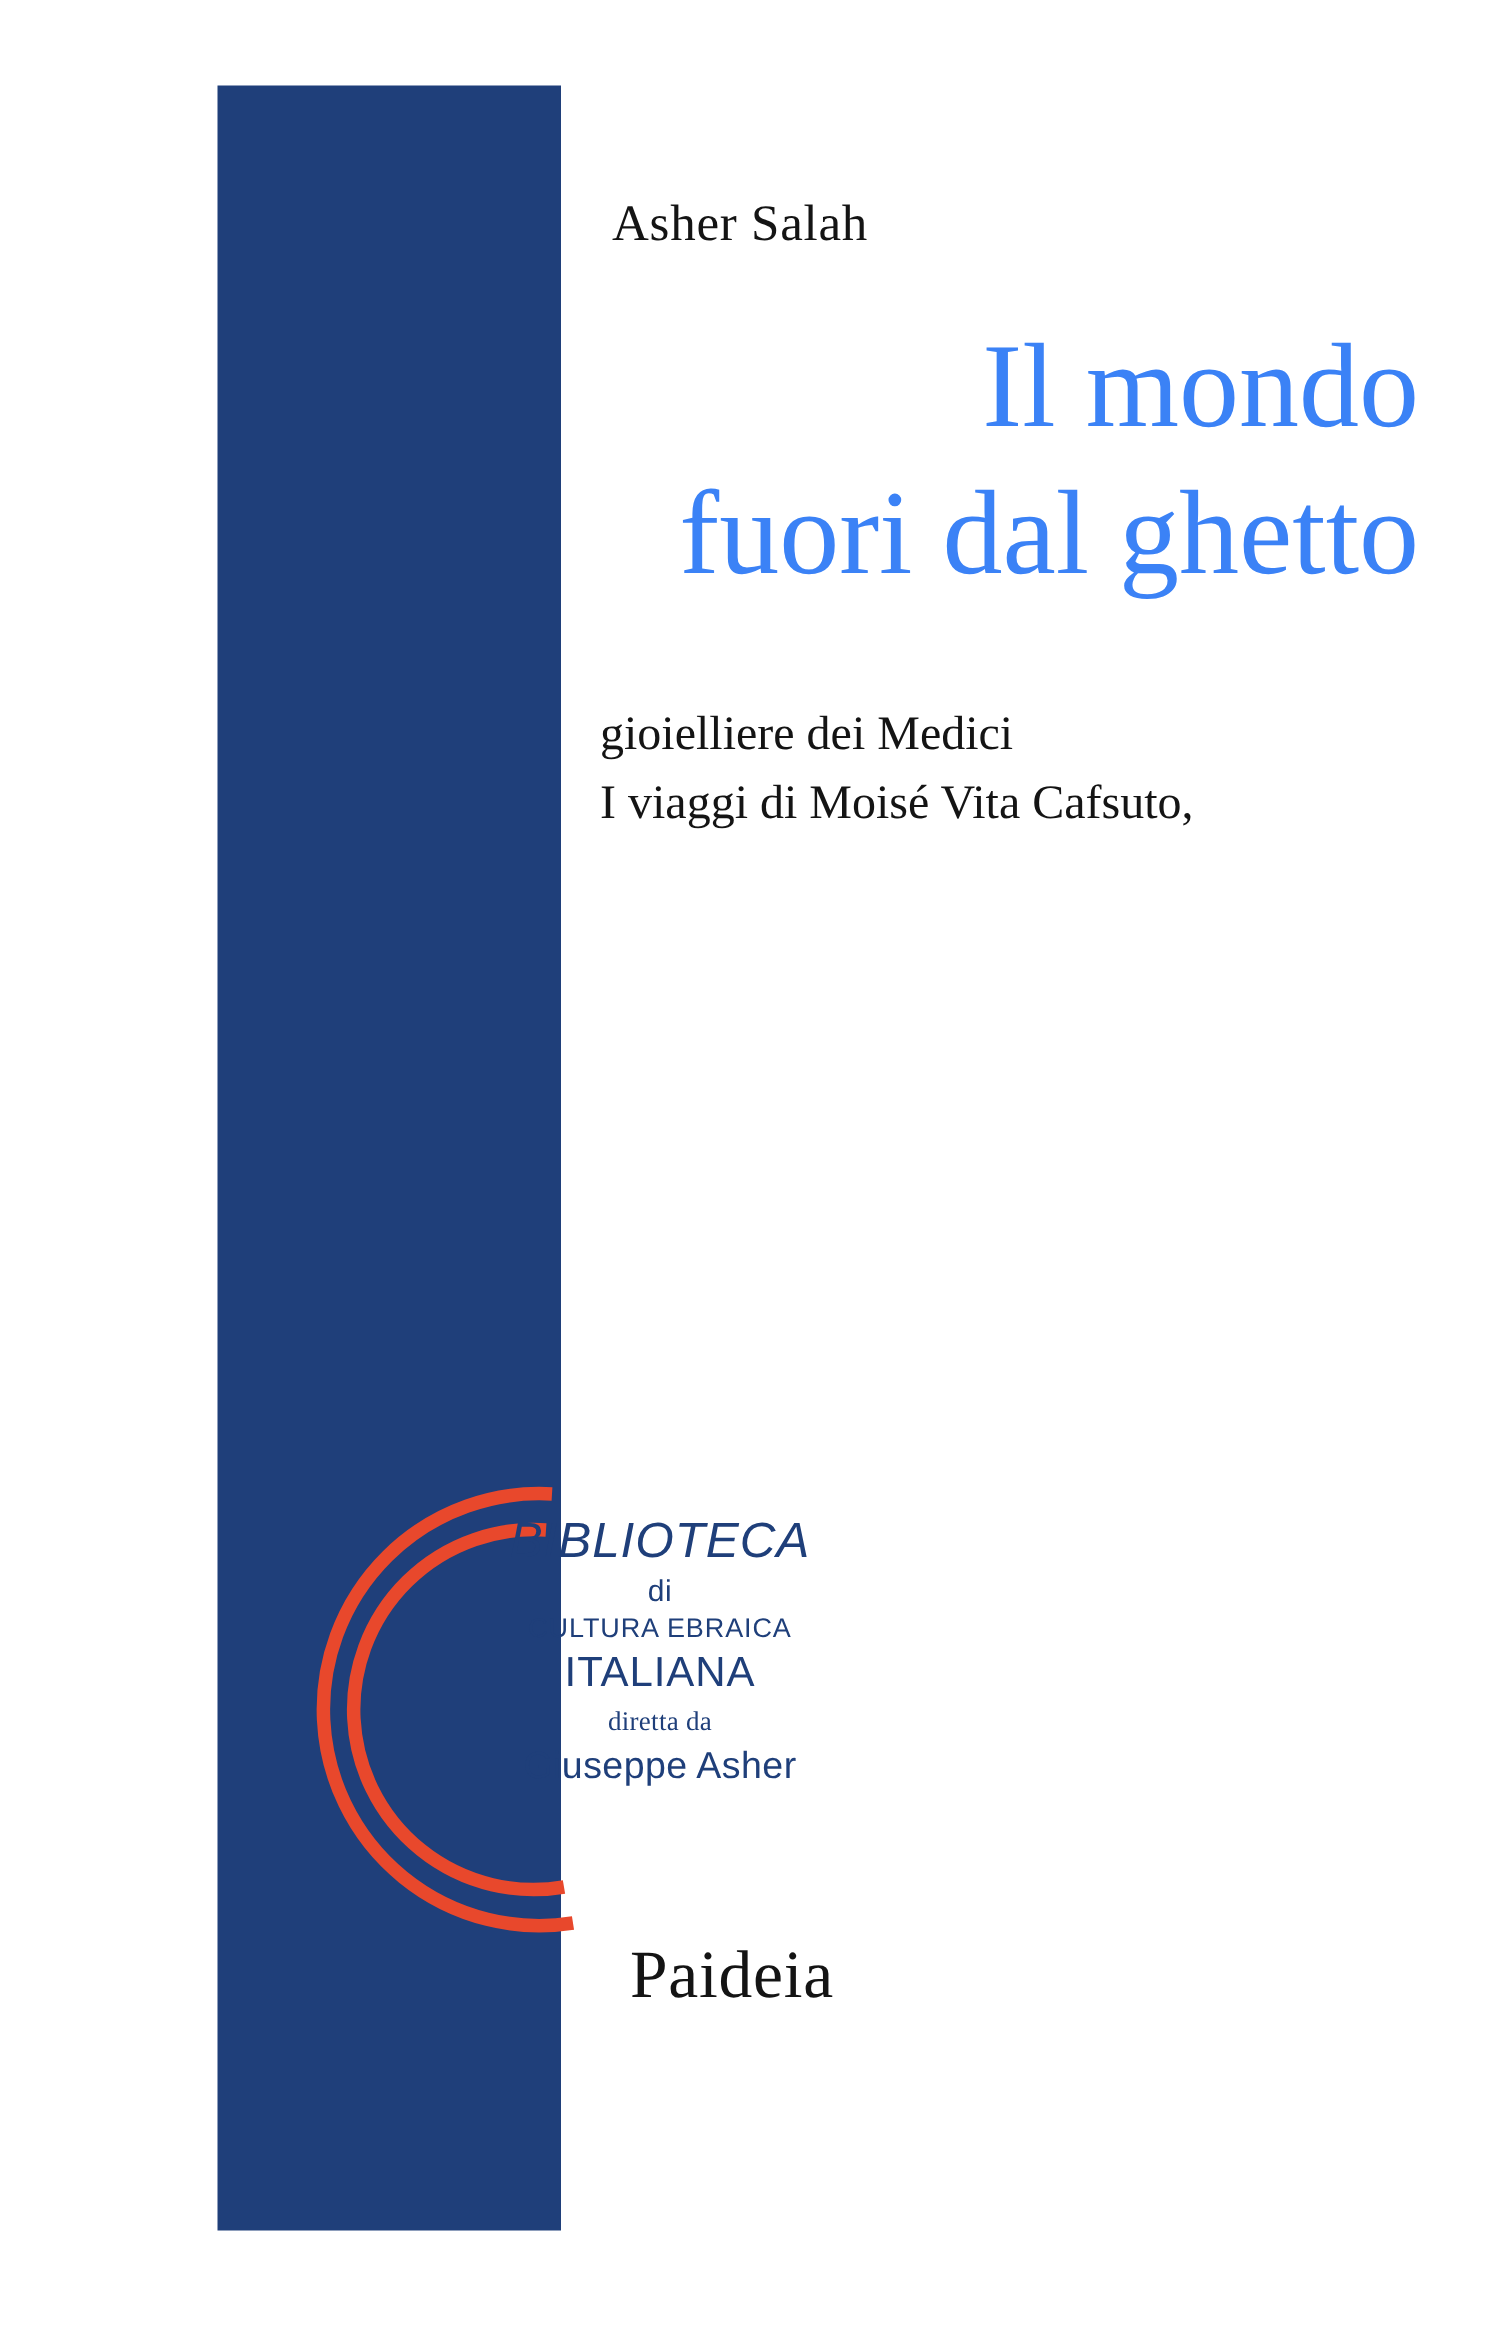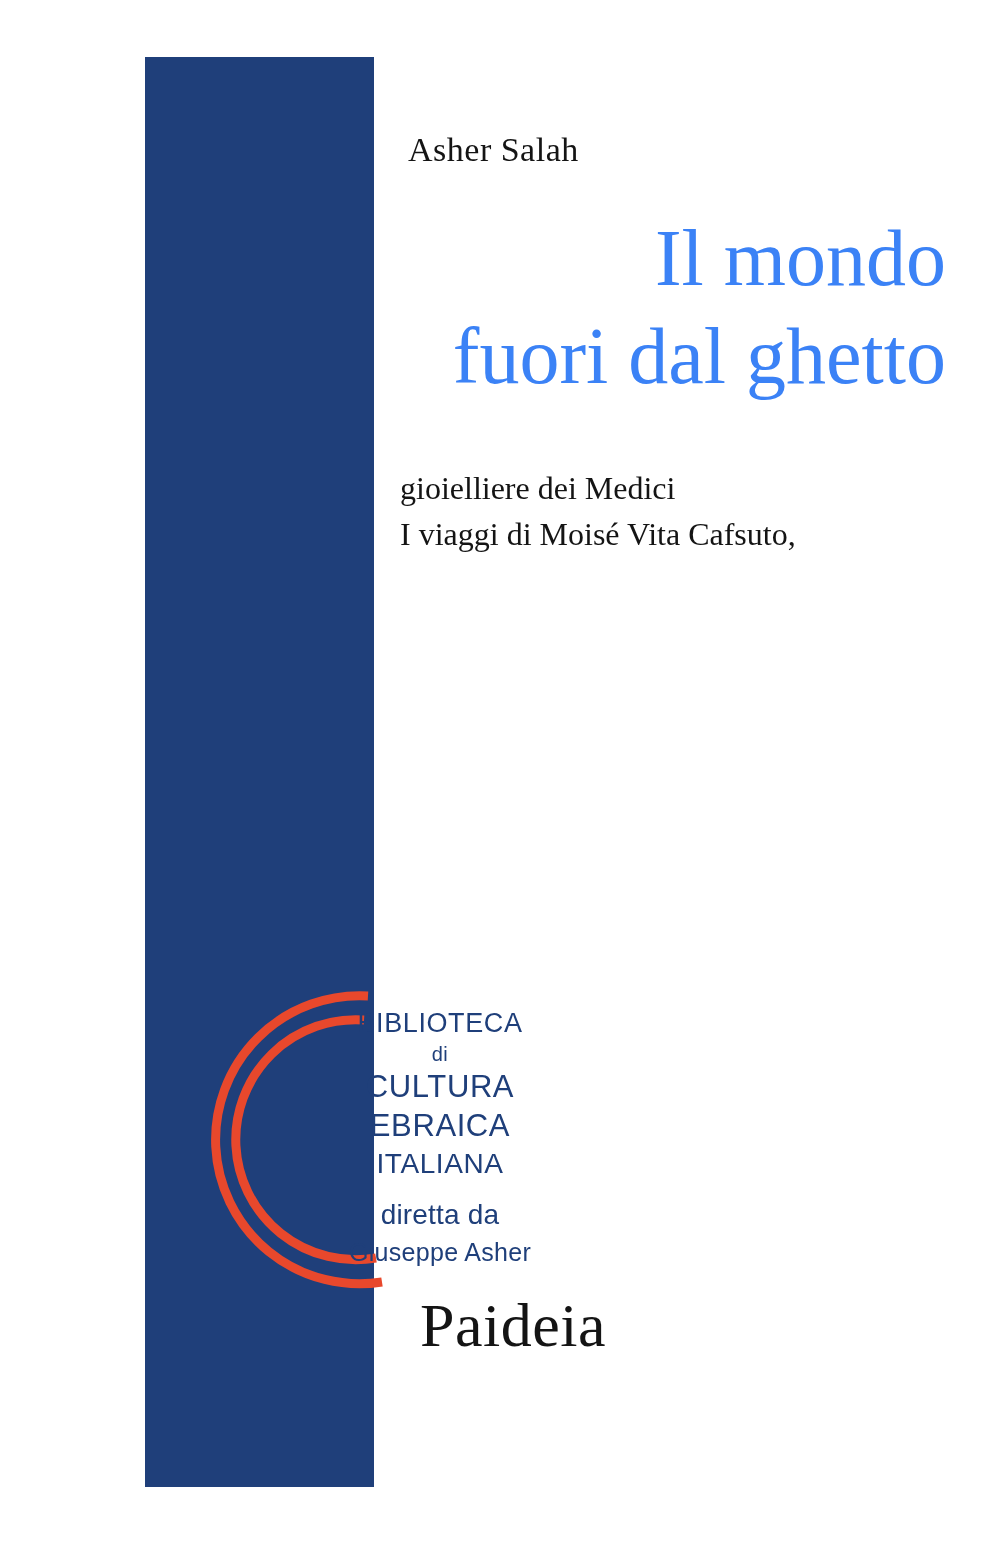--- a/index.html
+++ b/index.html
@@ -86,64 +86,66 @@
     position: absolute;
     left: 160px;
     top: 16px;
     width: 260px;
     text-align: center;
     font-family: "Liberation Sans", sans-serif;
     color: #1f3f7a;
   }
   .series-text .l1 {
     display: block;
-    font-size: 27px;
+    font-size: 33px;
     letter-spacing: 0.6px;
     line-height: 1.28;
+    font-style: italic;
   }
   .series-text .l2 {
     display: block;
     font-size: 20px;
     letter-spacing: 0.4px;
     line-height: 1.3;
   }
   .series-text .l3 {
     display: block;
-    font-size: 31px;
+    font-size: 18px;
     letter-spacing: 0.6px;
     line-height: 1.28;
   }
   .series-text .l4 {
     display: block;
     font-size: 28px;
     letter-spacing: 0.6px;
     line-height: 1.28;
   }
   .series-text .l5 {
     display: block;
-    font-size: 28px;
+    font-size: 18px;
     letter-spacing: 0.2px;
     line-height: 1.5;
-    margin-top: 12px;
+    margin-top: 1px;
+    font-family: Liberation Serif, serif;
   }
   .series-text .l6 {
     display: block;
     font-size: 25px;
     letter-spacing: 0.3px;
     line-height: 1.3;
   }
 
   
   .publisher {
     position: absolute;
     left: 420px;
     top: 1290px;
     width: 400px;
     font-family: "Liberation Serif", serif;
-    font-size: 62px;
+    font-size: 45px;
     color: #141414;
     letter-spacing: 0.5px;
   }
 </style>
 </head>
 <body>
 
 <div class="blue-band"></div>
 
 <div class="author">Asher Salah</div>

